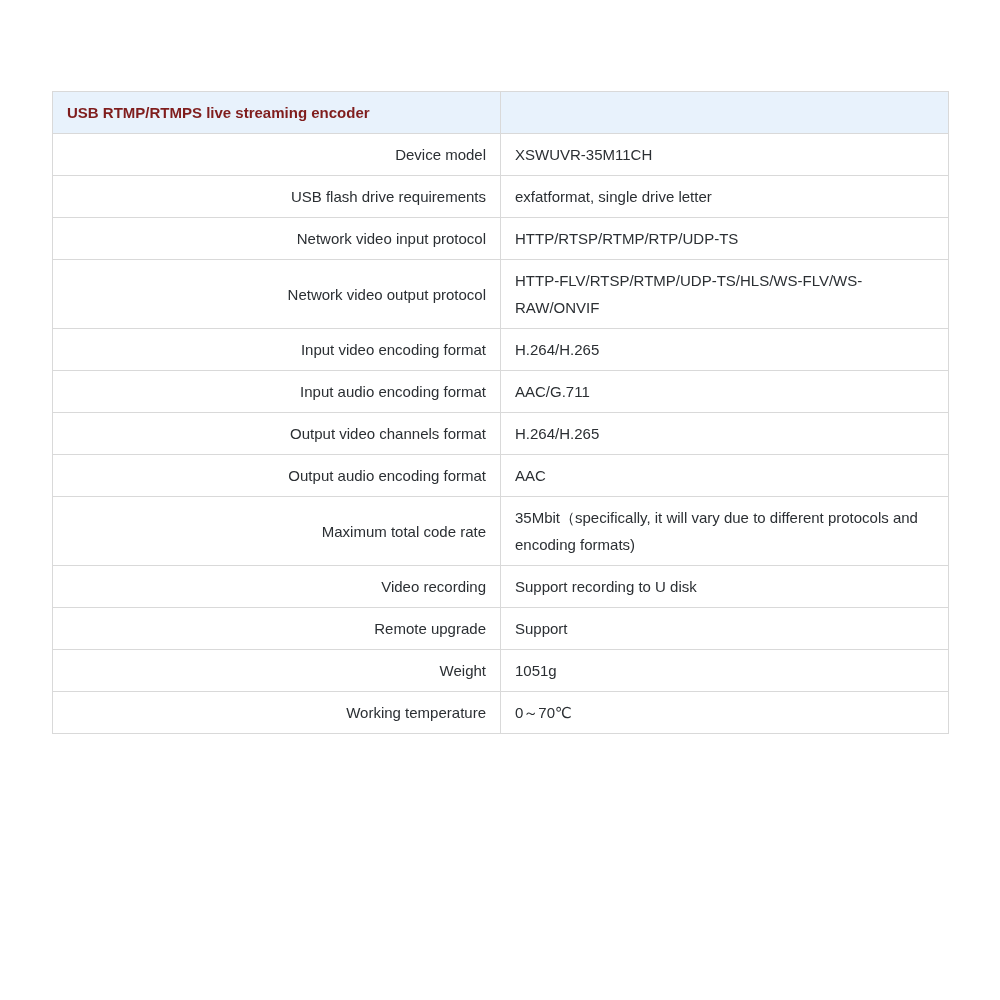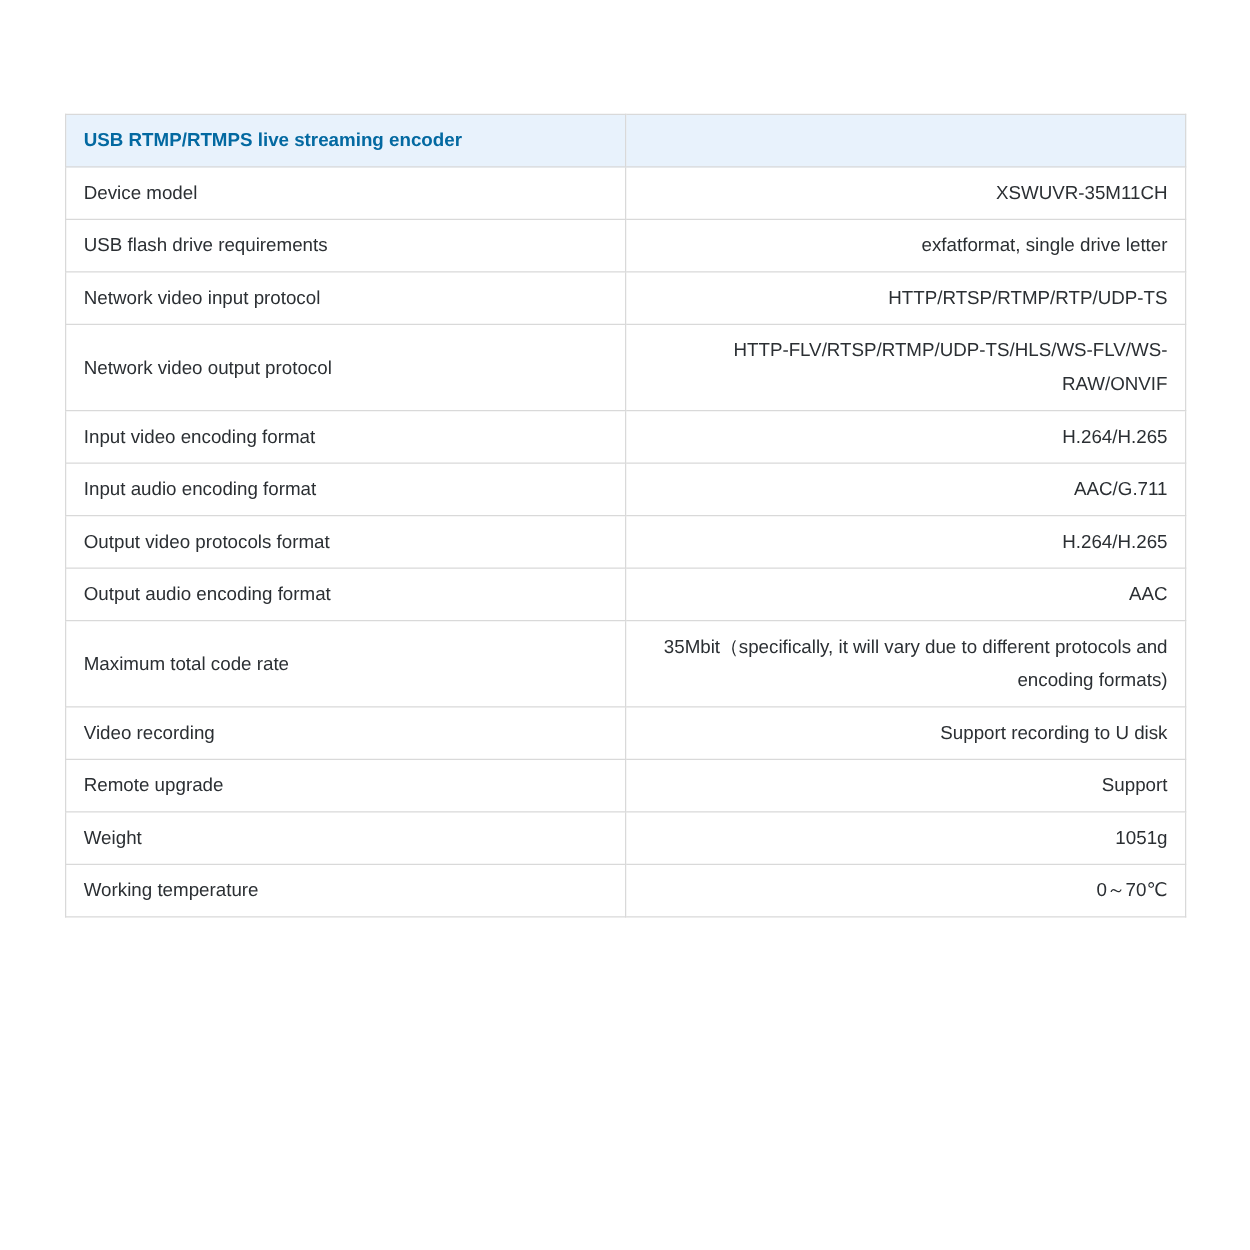--- a/index.html
+++ b/index.html
@@ -29,39 +29,39 @@
   table.spec-table td, table.spec-table th {
     border: 1px solid #d9d9d9;
     font-size: 15px;
     line-height: 27px;
     vertical-align: middle;
     padding: 7px 14px;
     word-wrap: break-word;
   }
   th.header-title {
     background: #e8f2fc;
-    color: #0369a1;
+    color: #7f1d1d;
     font-weight: bold;
     text-align: left;
     height: 22px;
     padding: 6px 14px;
     font-size: 15.5px;
     line-height: 24px;
   }
   th.header-spacer {
     background: #e8f2fc;
     height: 22px;
     padding: 6px 14px;
   }
   td.label-cell {
-    text-align: left;
+    text-align: right;
     height: 27px;
   }
   td.value-cell {
-    text-align: right;
+    text-align: left;
     height: 27px;
   }
   col.col-left  { width: 448px; }
   col.col-right { width: 448px; }
 </style>
 </head>
 <body>
 
 <div class="spec-table-wrap">
   <table class="spec-table">
@@ -95,21 +95,21 @@
         </tr>
         <tr>
           <td class="label-cell">Input video encoding format</td>
           <td class="value-cell">H.264/H.265</td>
         </tr>
         <tr>
           <td class="label-cell">Input audio encoding format</td>
           <td class="value-cell">AAC/G.711</td>
         </tr>
         <tr>
-          <td class="label-cell">Output video protocols format</td>
+          <td class="label-cell">Output video channels format</td>
           <td class="value-cell">H.264/H.265</td>
         </tr>
         <tr>
           <td class="label-cell">Output audio encoding format</td>
           <td class="value-cell">AAC</td>
         </tr>
         <tr>
           <td class="label-cell">Maximum total code rate</td>
           <td class="value-cell">35Mbit（specifically, it will vary due to different protocols and encoding formats)</td>
         </tr>

